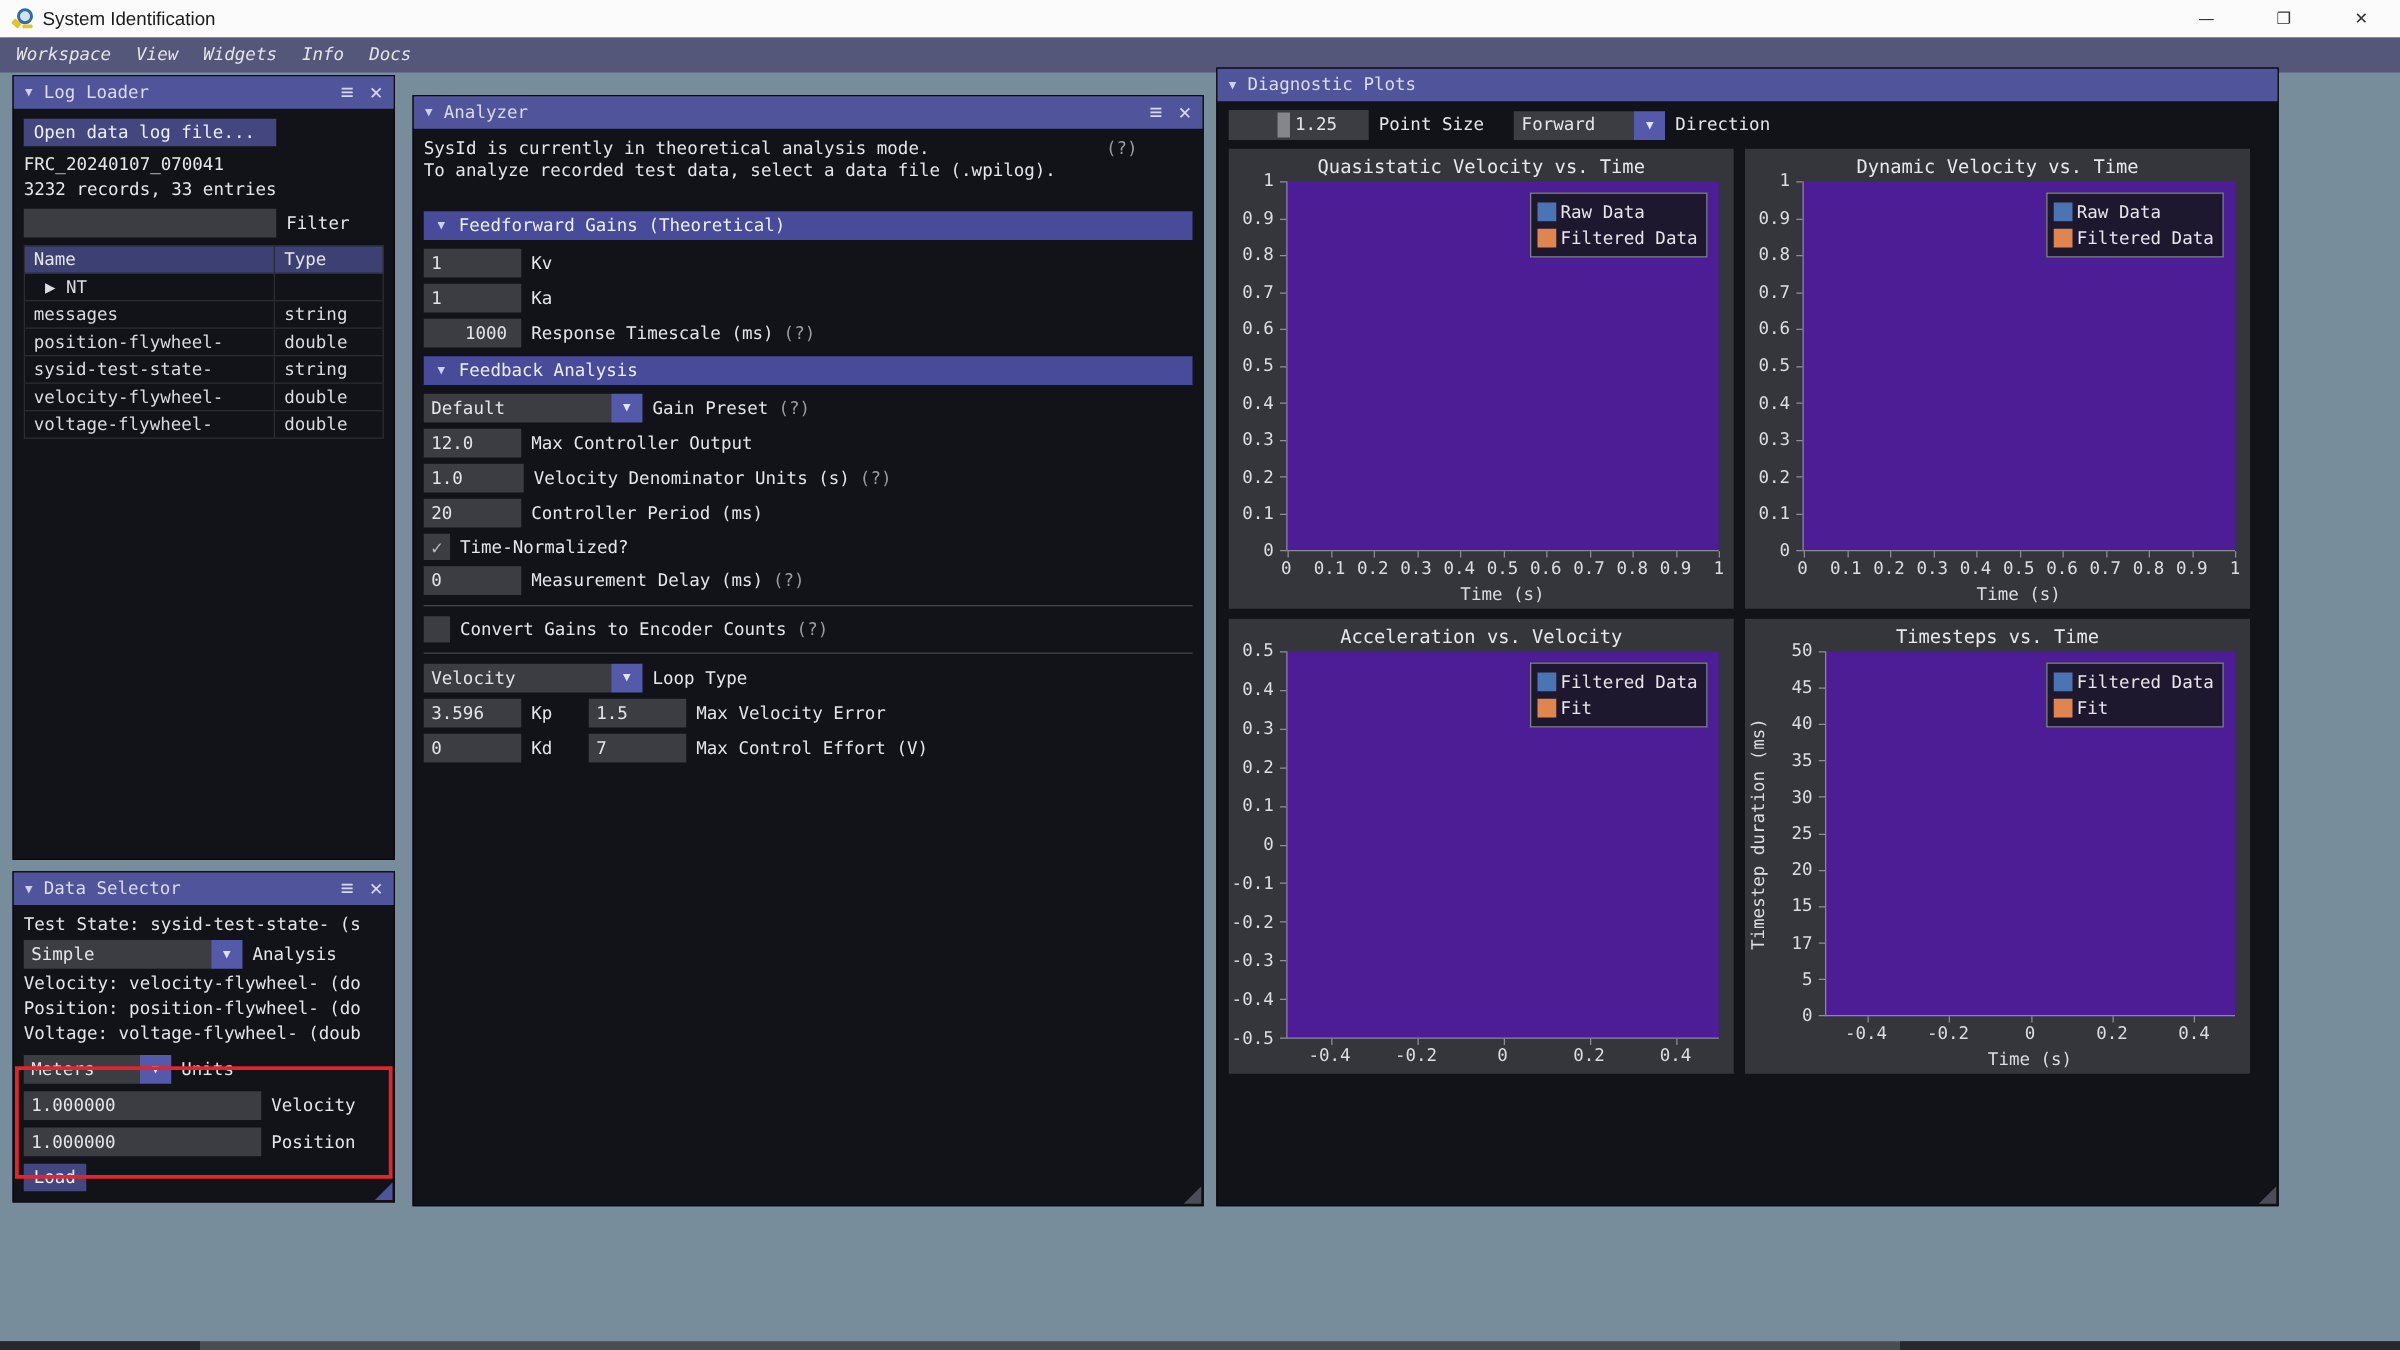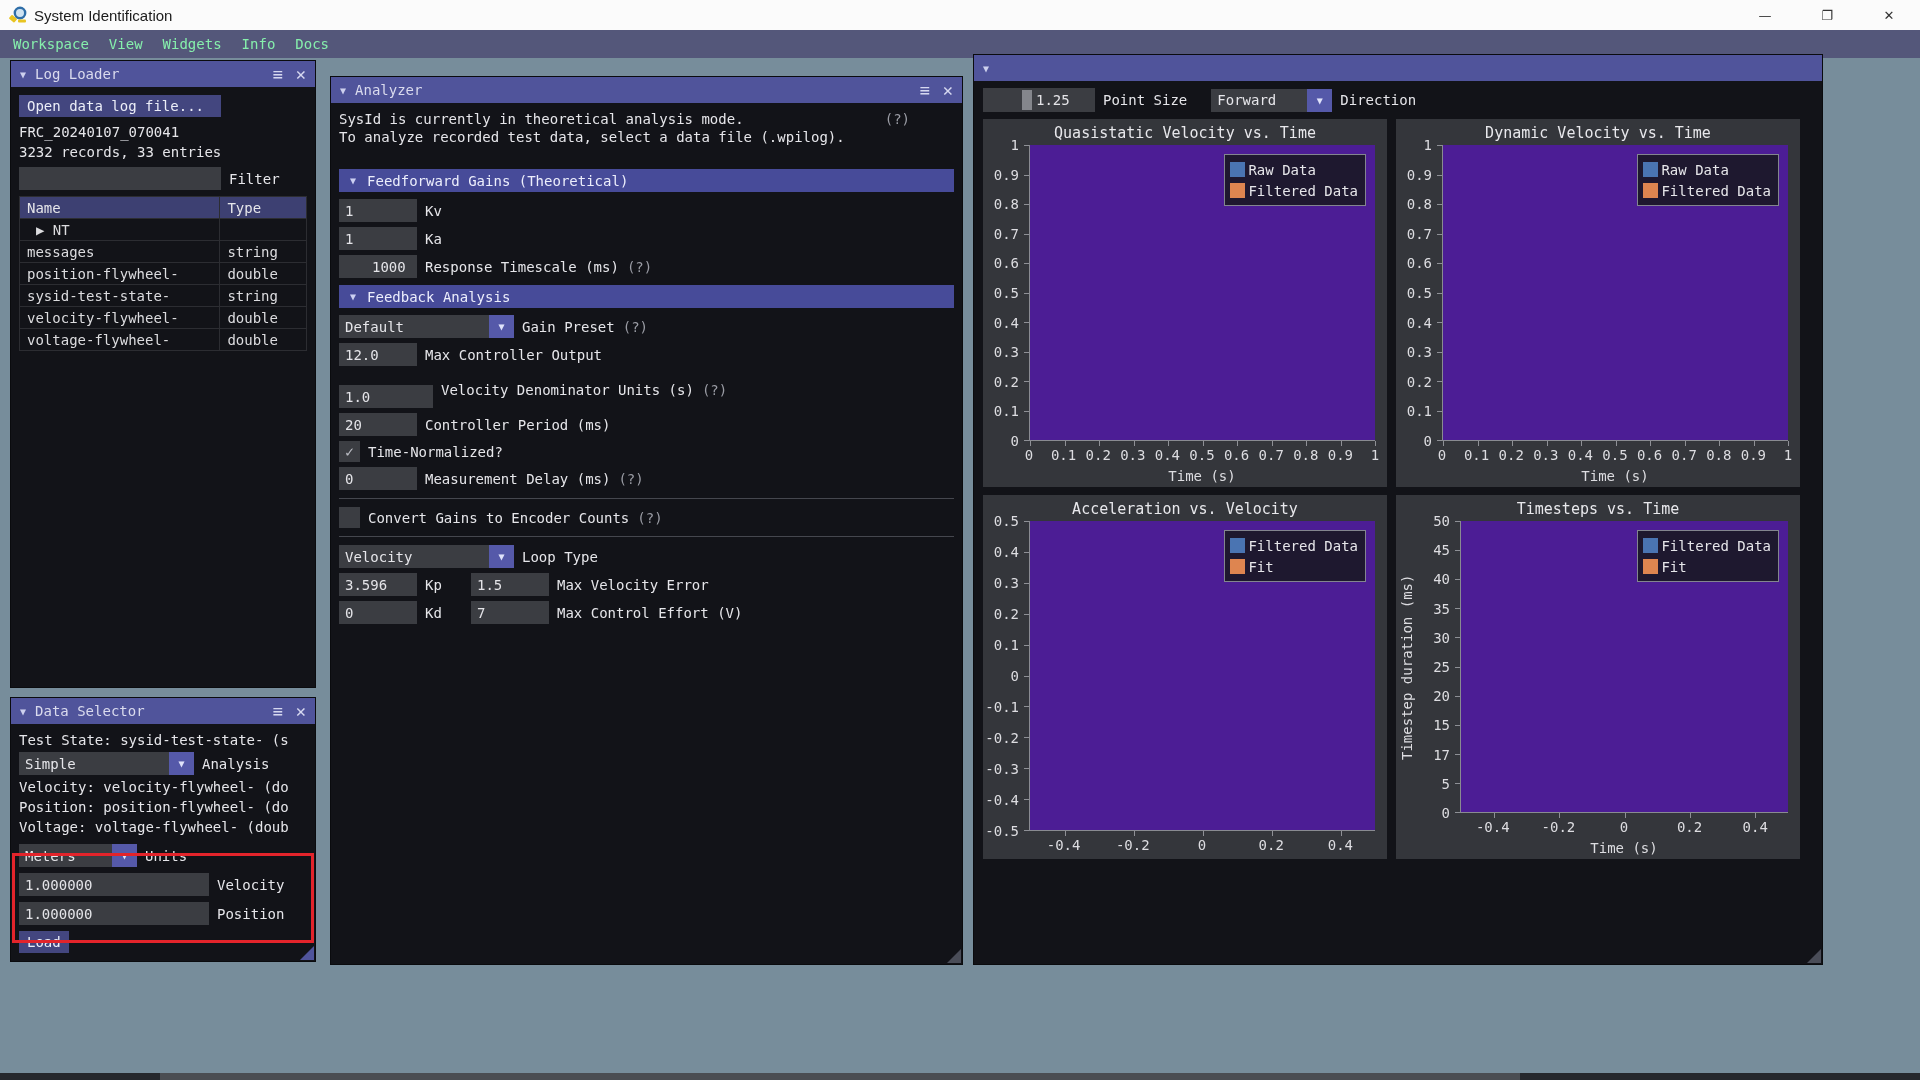--- a/index.html
+++ b/index.html
@@ -13,21 +13,21 @@
   
   .titlebar { position:absolute; top:0; left:0; right:0; height:30px; background:#fbfbfb;
     color:#1b1b1b; display:flex; align-items:center;
     font-family:"Liberation Sans",sans-serif; font-size:15px; }
   .app-icon { margin:0 7px 0 9px; display:flex; }
   .win-controls { margin-left:auto; display:flex; height:30px; }
   .win-btn { width:62px; display:flex; align-items:center; justify-content:center;
     color:#333; font-size:13px; font-family:"DejaVu Sans",sans-serif; }
   .menubar { position:absolute; top:30px; left:0; right:0; height:28px; background:#54577a;
     display:flex; align-items:center; padding-left:3px; }
-  .menu-item { padding:3px 10px; color:#86efac; }
+  .menu-item { padding:3px 10px; color:#e5e5e5;font-style:italic; }
   .taskbar { position:absolute; bottom:0; left:0; right:0; height:7px; background:#4a4d52; }
   .taskbar .seg-l { position:absolute; left:0; top:0; bottom:0; width:160px; background:#26282d; }
   .taskbar .seg-r { position:absolute; right:0; top:0; bottom:0; width:400px; background:#26282d; }
 
   
   .panel { position:absolute; background:#121318; border:1px solid #0a0b0e; }
   .panel-title { height:26px; background:#50549b; color:#dadbee; display:flex;
     align-items:center; padding:0 9px; gap:9px; }
   .pt-caret { font-size:10px; color:#cdd0ee; }
   .pt-text { flex:1; white-space:nowrap; }
@@ -269,21 +269,21 @@
         <span class="combo-arrow">▼</span>
       </span>
       <span class="label">Gain Preset</span>
       <span class="help">(?)</span>
     </div>
     <div class="row">
       <span class="field" style="width:78px;">12.0</span>
       <span class="label">Max Controller Output</span>
     </div>
     <div class="row">
-      <span class="field" style="width:94px;margin-top:14px;">1.0</span>
+      <span class="field" style="width:80px;">1.0</span>
       <span class="label">Velocity Denominator Units (s)</span>
       <span class="help">(?)</span>
     </div>
     <div class="row">
       <span class="field" style="width:78px;">20</span>
       <span class="label">Controller Period (ms)</span>
     </div>
     <div class="row">
       <span class="checkbox">
           <span>✓</span>
@@ -321,20 +321,21 @@
       <span class="field" style="width:78px;">7</span>
       <span class="label">Max Control Effort (V)</span>
     </div>
   </div>
   <div class="grip"></div>
 </div>
 
 <div class="panel" style="left:973px; top:54px; width:850px; height:911px;">
   <div class="panel-title">
     <span class="pt-caret">▼</span>
+    <span class="pt-text">Diagnostic Plots</span>
   </div>
   <div class="dp-toolbar">
     <span class="slider">
       <span class="slider-handle"></span>
       <span class="slider-value">1.25</span>
     </span>
     <span class="label">Point Size</span>
     <span class="combo" style="margin-left:16px;">
       <span class="combo-value" style="width:96px;">Forward</span>
       <span class="combo-arrow">▼</span>

